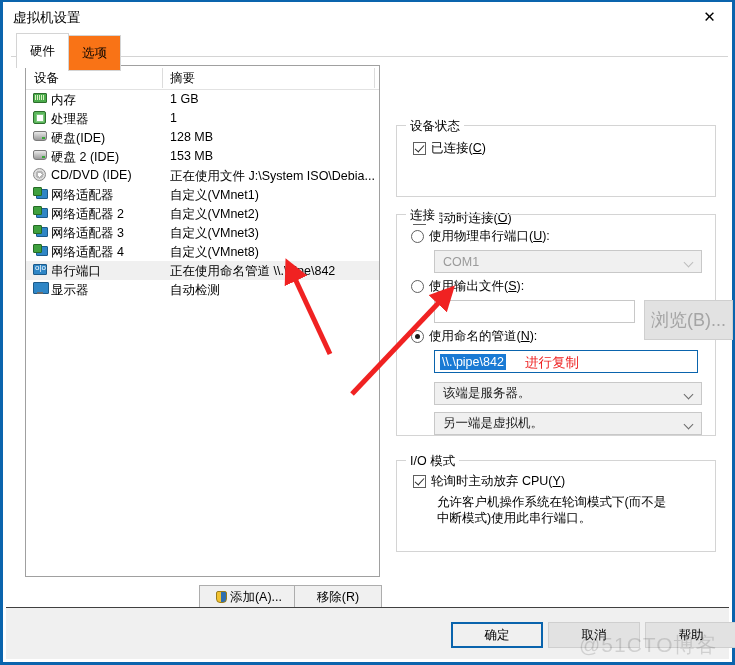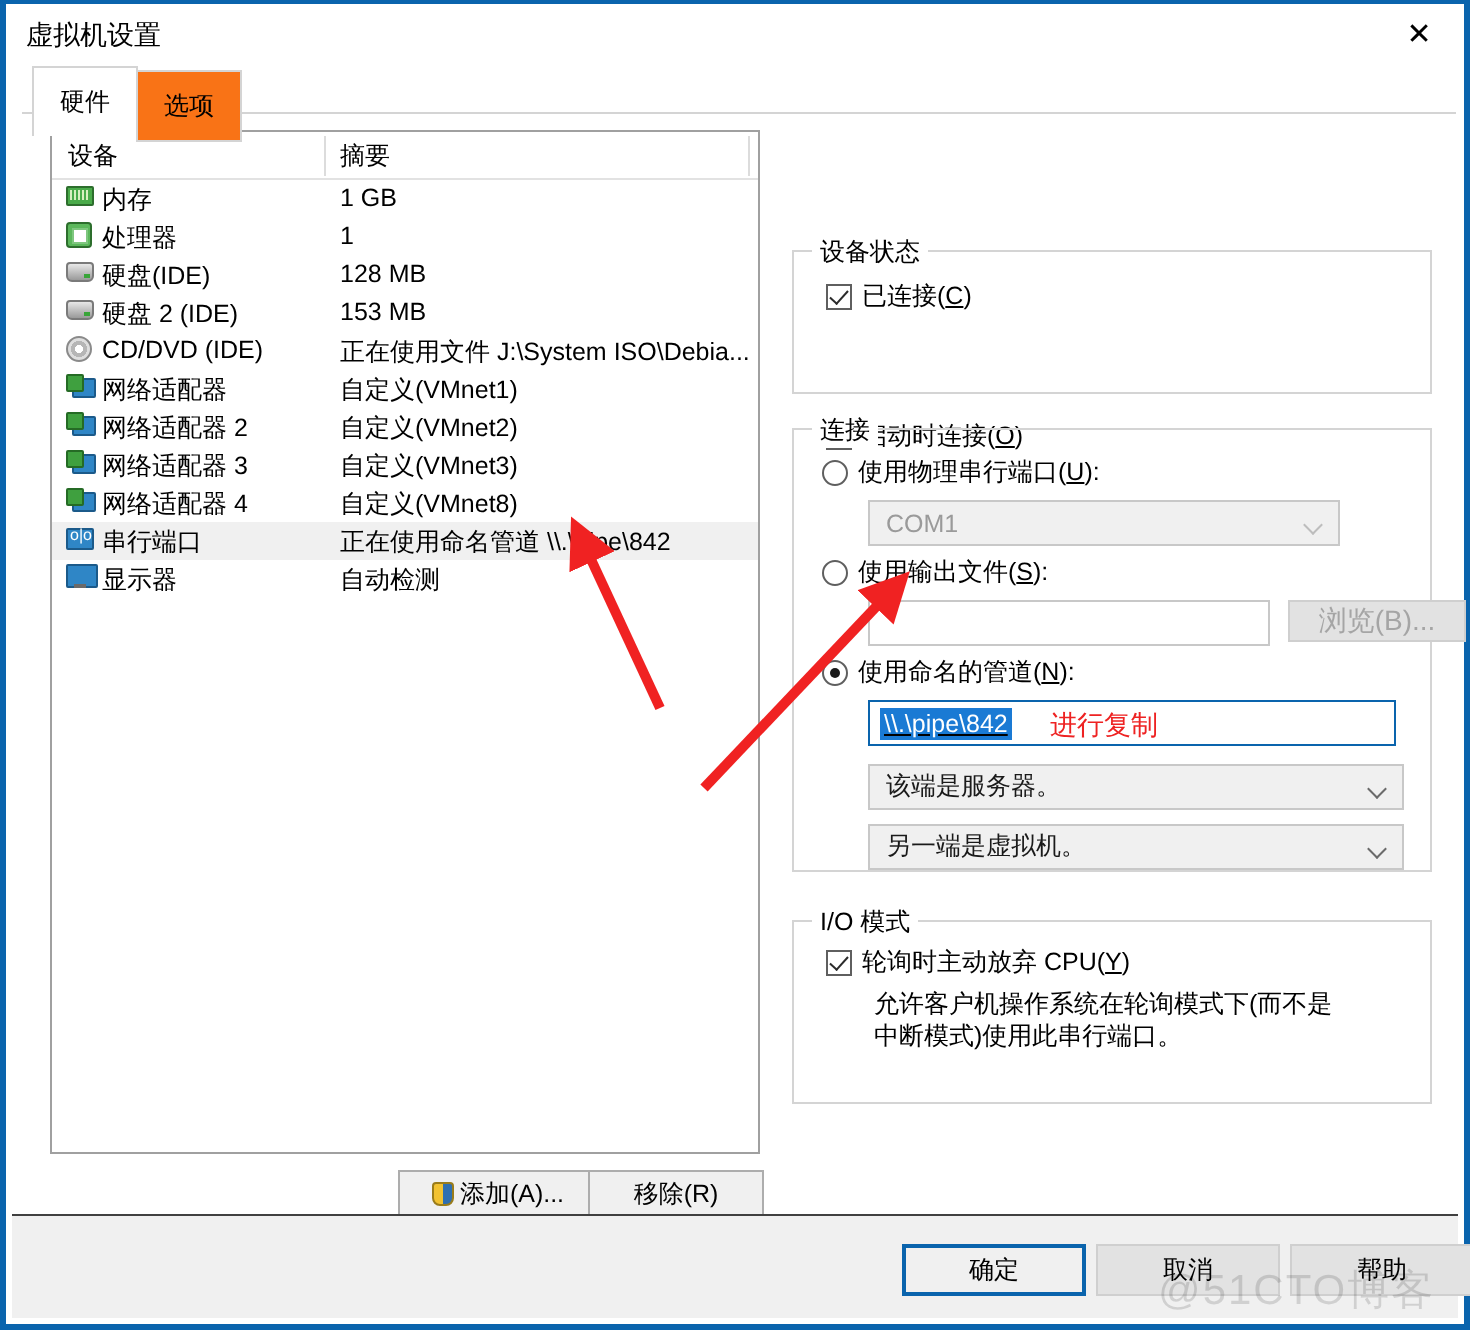--- a/index.html
+++ b/index.html
@@ -263,24 +263,24 @@
   }
   .textbox.focused { border:1px solid #0a64ad; }
   .tb-sel {
     margin-left:5px; background:#1a7ad4; color:#ffffff;
     font-size:12.5px; padding:1px 2px; white-space:nowrap;
   }
   .annot-red {
     position:absolute; font-size:13.5px; color:#ee2222; white-space:nowrap;
   }
   .btn-gray {
-    position:absolute; height:21px;
+    position:absolute; height:40px;
     background:#e2e2e2; border:1px solid #cfcfcf;
     display:flex; align-items:center; justify-content:center;
-    font-size:14px; color:#a5a5a5; cursor:default;
+    font-size:18px; color:#a5a5a5; cursor:default;
   }
 
   .io-desc {
     position:absolute; font-size:12.5px; color:#000; line-height:16px;
     width:240px;
   }
 
   
   #footer {
     position:absolute; left:3px; right:3px; bottom:3px; height:52px;
@@ -411,37 +411,37 @@
       </div>
     </div>
 
     <div class="groupbox" id="gb-conn">
       <span class="group-title">连接</span>
 
       <div class="cbrow" style="left:14px; top:13px;">
         <span class="radio"></span>
         <span class="cb-label">使用物理串行端口(<span class="acc">U</span>):</span>
       </div>
-      <div class="dropdown disabled" style="left:37px; top:35px; width:236px;">
+      <div class="dropdown disabled" style="left:37px; top:35px; width:268px;">
         <span class="dd-text">COM1</span>
         <span class="dd-arrow"></span>
       </div>
 
       <div class="cbrow" style="left:14px; top:63px;">
         <span class="radio"></span>
         <span class="cb-label">使用输出文件(<span class="acc">S</span>):</span>
       </div>
       <div class="textbox" style="left:37px; top:85px; width:201px;"></div>
       <div class="btn-gray" style="left:247px; top:85px; width:89px;">浏览(B)...</div>
 
       <div class="cbrow" style="left:14px; top:113px;">
         <span class="radio sel"></span>
         <span class="cb-label">使用命名的管道(<span class="acc">N</span>):</span>
       </div>
-      <div class="textbox focused" style="left:37px; top:135px; width:264px;text-decoration:underline;">
+      <div class="textbox focused" style="left:37px; top:135px; width:264px;">
         <span class="tb-sel">\\.\pipe\842</span>
         <span class="annot-red" style="left:90px; top:3px;">进行复制</span>
       </div>
 
       <div class="dropdown" style="left:37px; top:167px; width:268px;">
         <span class="dd-text" style="color:#1a1a1a;">该端是服务器。</span>
         <span class="dd-arrow"></span>
       </div>
       <div class="dropdown" style="left:37px; top:197px; width:268px;">
         <span class="dd-text" style="color:#1a1a1a;">另一端是虚拟机。</span>

